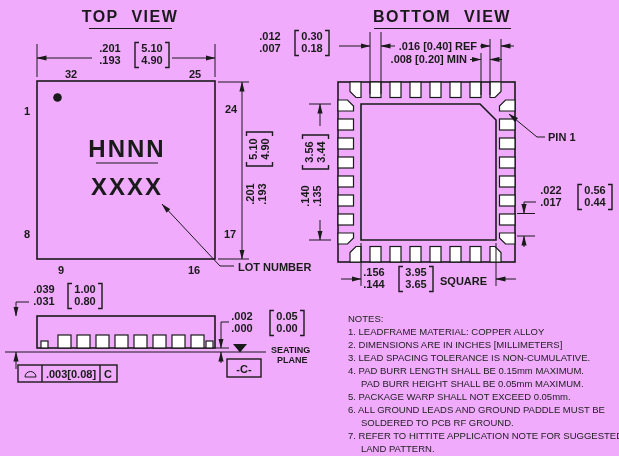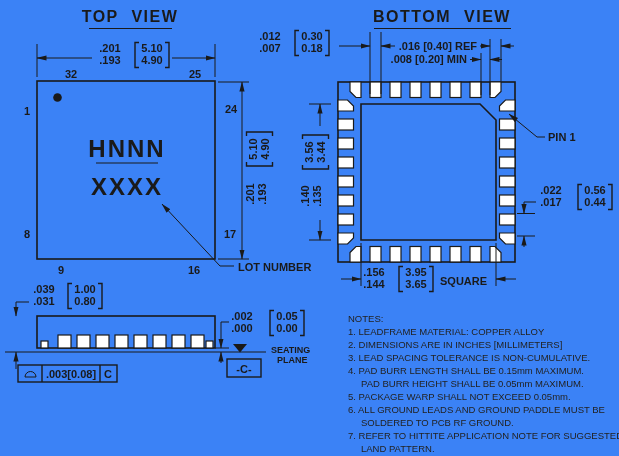--- a/index.html
+++ b/index.html
@@ -1,16 +1,16 @@
 <!DOCTYPE html>
 <html><head>
 <meta charset="utf-8">
 <style>
   html,body{margin:0;padding:0;background:#ffffff;}
-  .stage{width:619px;height:456px;position:relative;background:#3b82f6;overflow:hidden;}
+  .stage{width:619px;height:456px;position:relative;background:#f0abfc;overflow:hidden;}
   svg text{fill:#1a1a1a;font-family:"Liberation Sans",sans-serif;}
   .dim{font-size:11px;font-weight:bold;}
   .pin{font-size:11px;font-weight:bold;}
   .title{font-size:16px;font-weight:bold;letter-spacing:1.5px;word-spacing:7px;}
   .mark{font-size:24px;font-weight:bold;letter-spacing:2px;}
   .note{font-size:9.5px;fill:#222222;}
   .tiny{font-size:9px;font-weight:bold;}
   .ln{stroke:#1a1a1a;stroke-width:1;fill:none;}
   .ln2{stroke:#1a1a1a;stroke-width:1.6;fill:none;}
   .pad{stroke:#1a1a1a;stroke-width:1.2;fill:#ffffff;}

